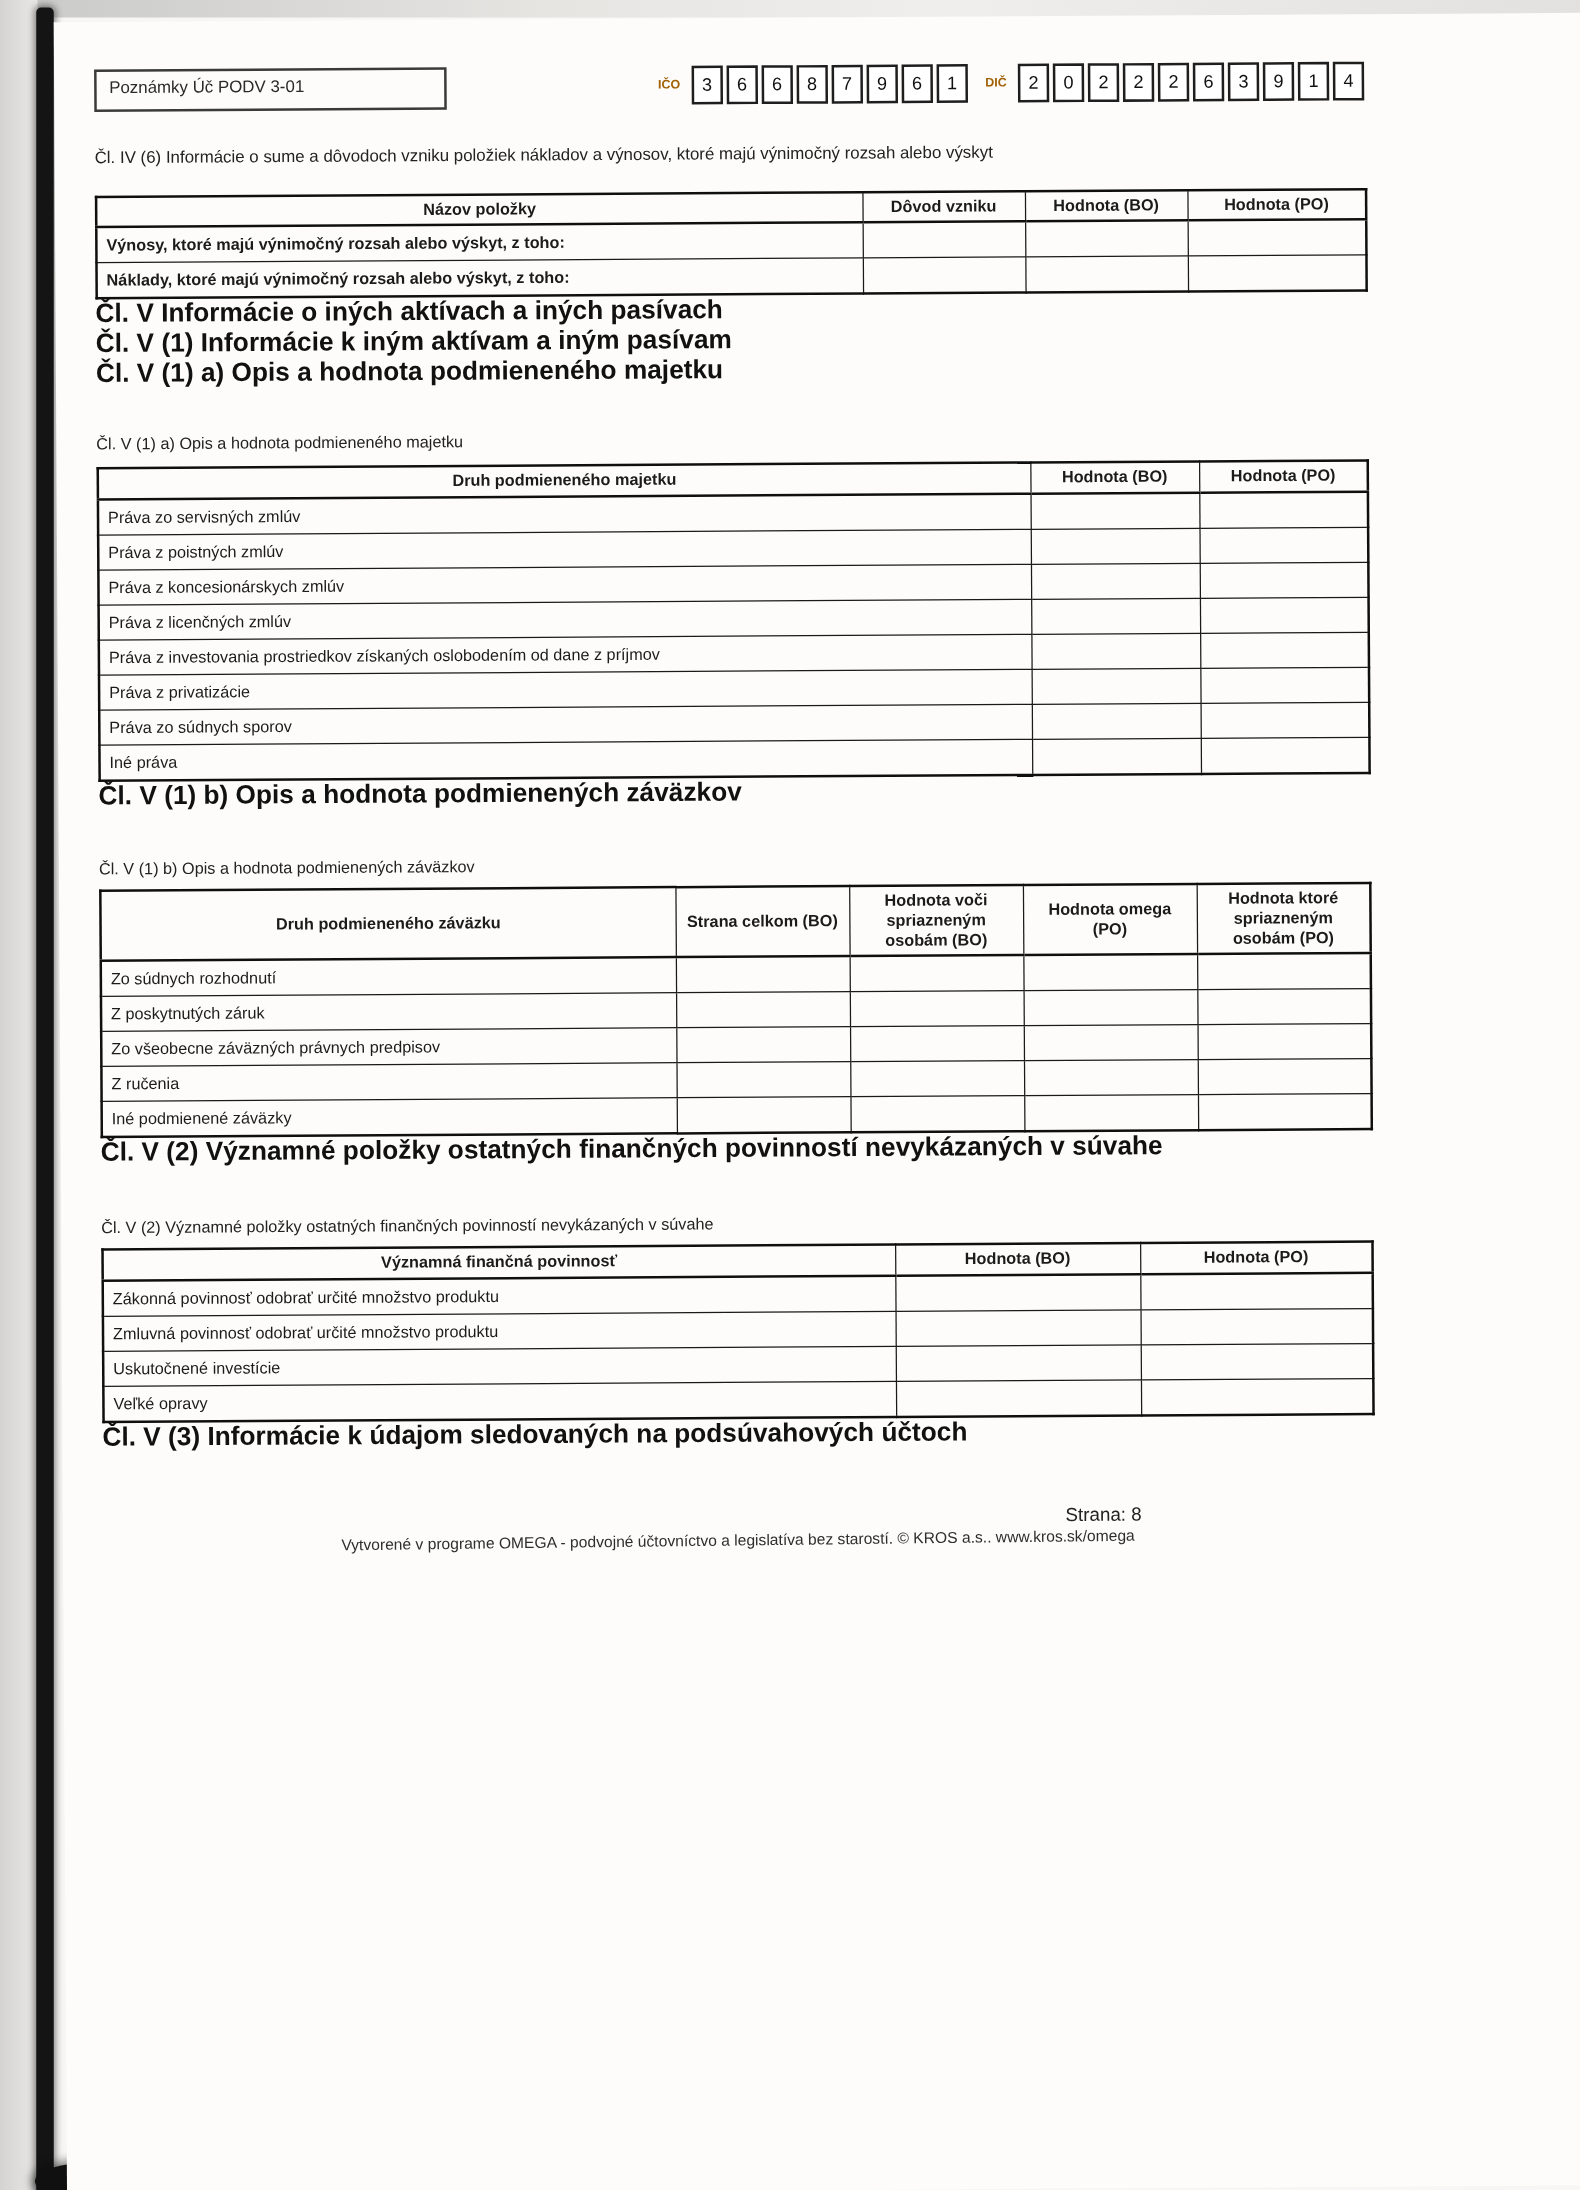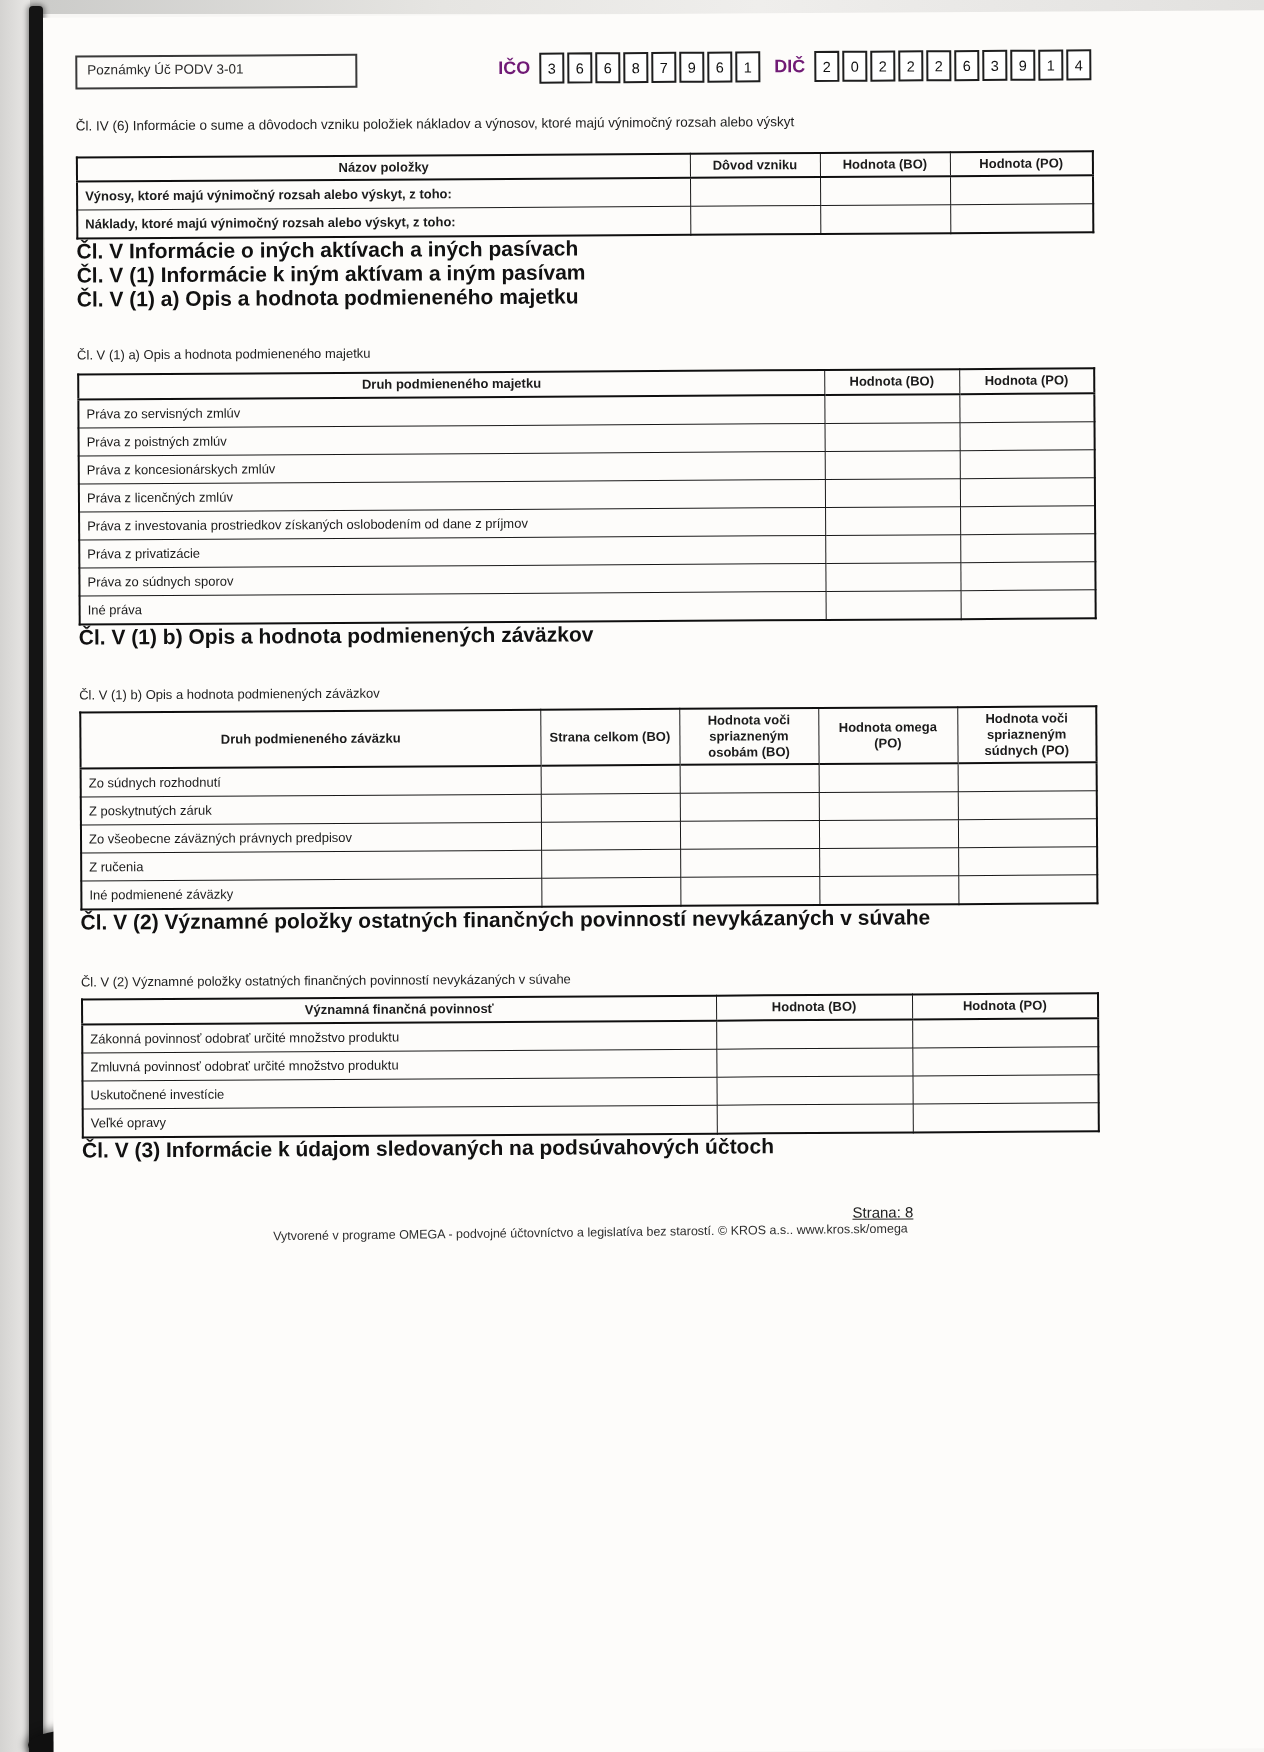--- a/index.html
+++ b/index.html
@@ -48,21 +48,21 @@
   }
   .form-id-box {
     border: 2px solid #3a3a3a;
     width: 258px; height: 20px;
     padding: 5px 10px;
     font-size: 13.5px;
     color: #2a2a2a;
   }
   .reg-group { display: flex; align-items: center; gap: 14px; }
   .reg-cluster { display: flex; align-items: center; gap: 9px; }
-  .reg-label { font-size: 18px; font-weight: bold; color: #701a75; }
+  .reg-label { font-size: 10px; font-weight: bold; color: #a16207; }
   .digit-row { display: flex; gap: 3px; }
   .digit-box {
     width: 21px; height: 27px;
     border: 2px solid #1e1e1e;
     display: flex; align-items: center; justify-content: center;
     font-size: 14.5px; color: #111;
     background: #fff;
   }
   
   .intro {
@@ -119,21 +119,21 @@
   .mt-t4   { margin-top: 9px; }
   .h-clv3  { margin-top: 32px; }
   
   .footer {
     position: relative;
     margin-top: 46px;
     height: 50px;
   }
   .page-number {
     position: absolute; right: 185px; top: 0;
-    font-size: 15px; color: #222; text-decoration: underline;
+    font-size: 15px; color: #222;
   }
   .footer-credit {
     position: absolute; left: 50%; top: 20px;
     transform: translateX(-50%) rotate(-0.35deg);
     font-size: 12.5px; color: #2e2e2e;
     white-space: nowrap;
   }
 </style>
 </head>
 <body>
@@ -285,21 +285,21 @@
           <col style="width:139px">
           <col style="width:139px">
           <col style="width:139px">
       </colgroup>
       <thead>
         <tr>
           <th>Druh podmieneného záväzku</th>
           <th>Strana celkom (BO)</th>
           <th>Hodnota voči spriazneným osobám (BO)</th>
           <th>Hodnota omega (PO)</th>
-          <th>Hodnota voči spriazneným súdnych (PO)</th>
+          <th>Hodnota ktoré spriazneným osobám (PO)</th>
         </tr>
       </thead>
       <tbody>
         <tr>
           <td>Zo súdnych rozhodnutí</td>
           <td></td>
             <td></td>
           <td></td>
             <td></td>
         </tr>

